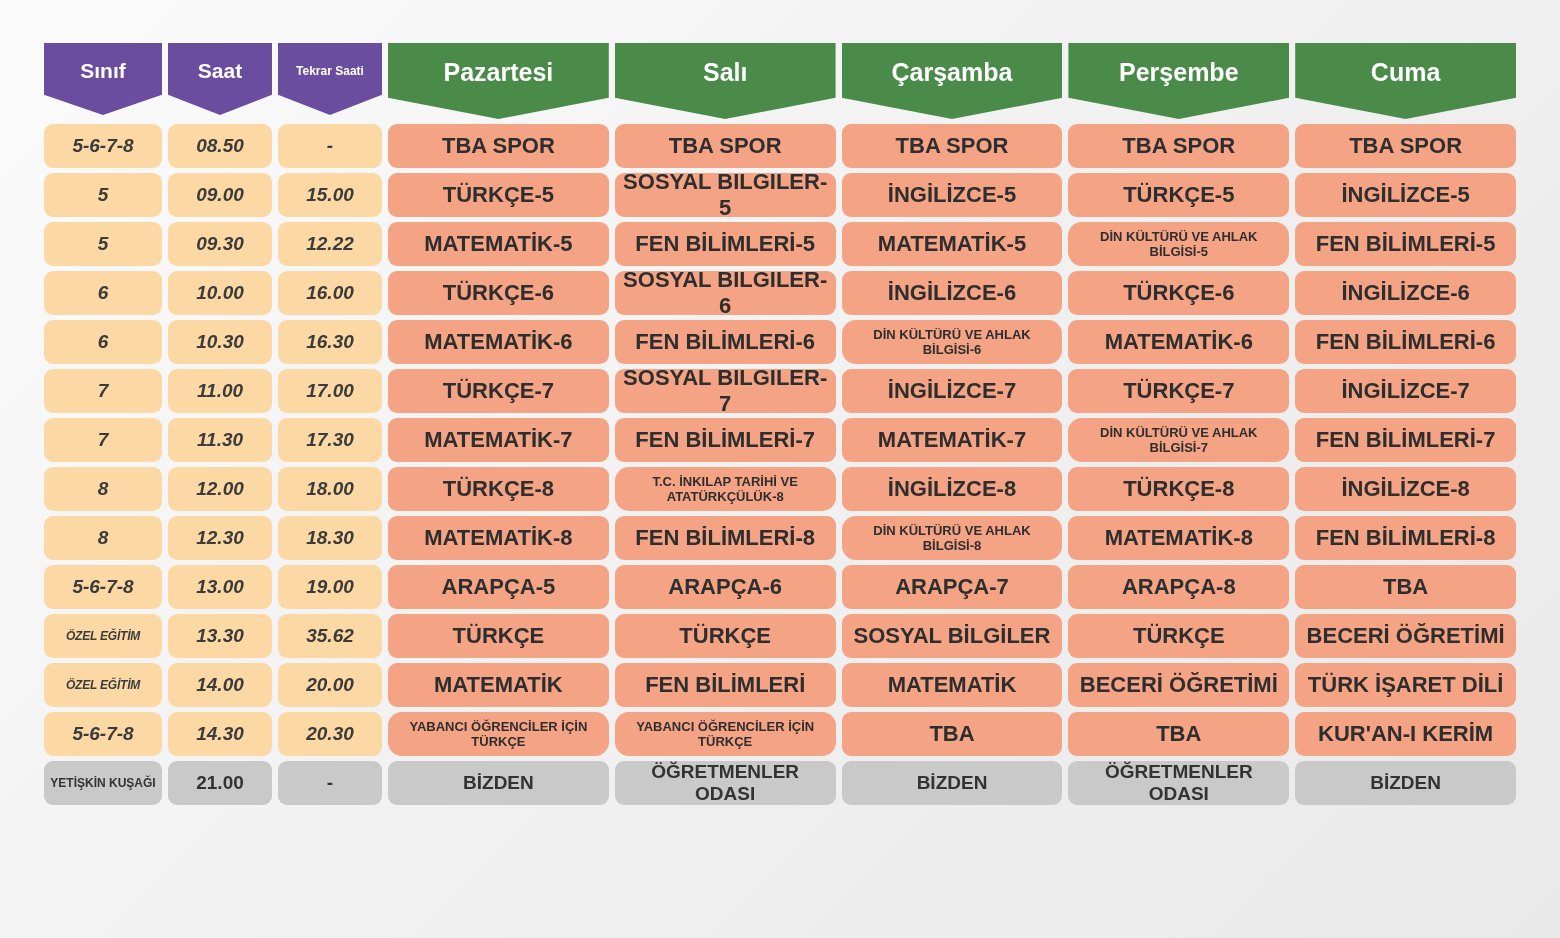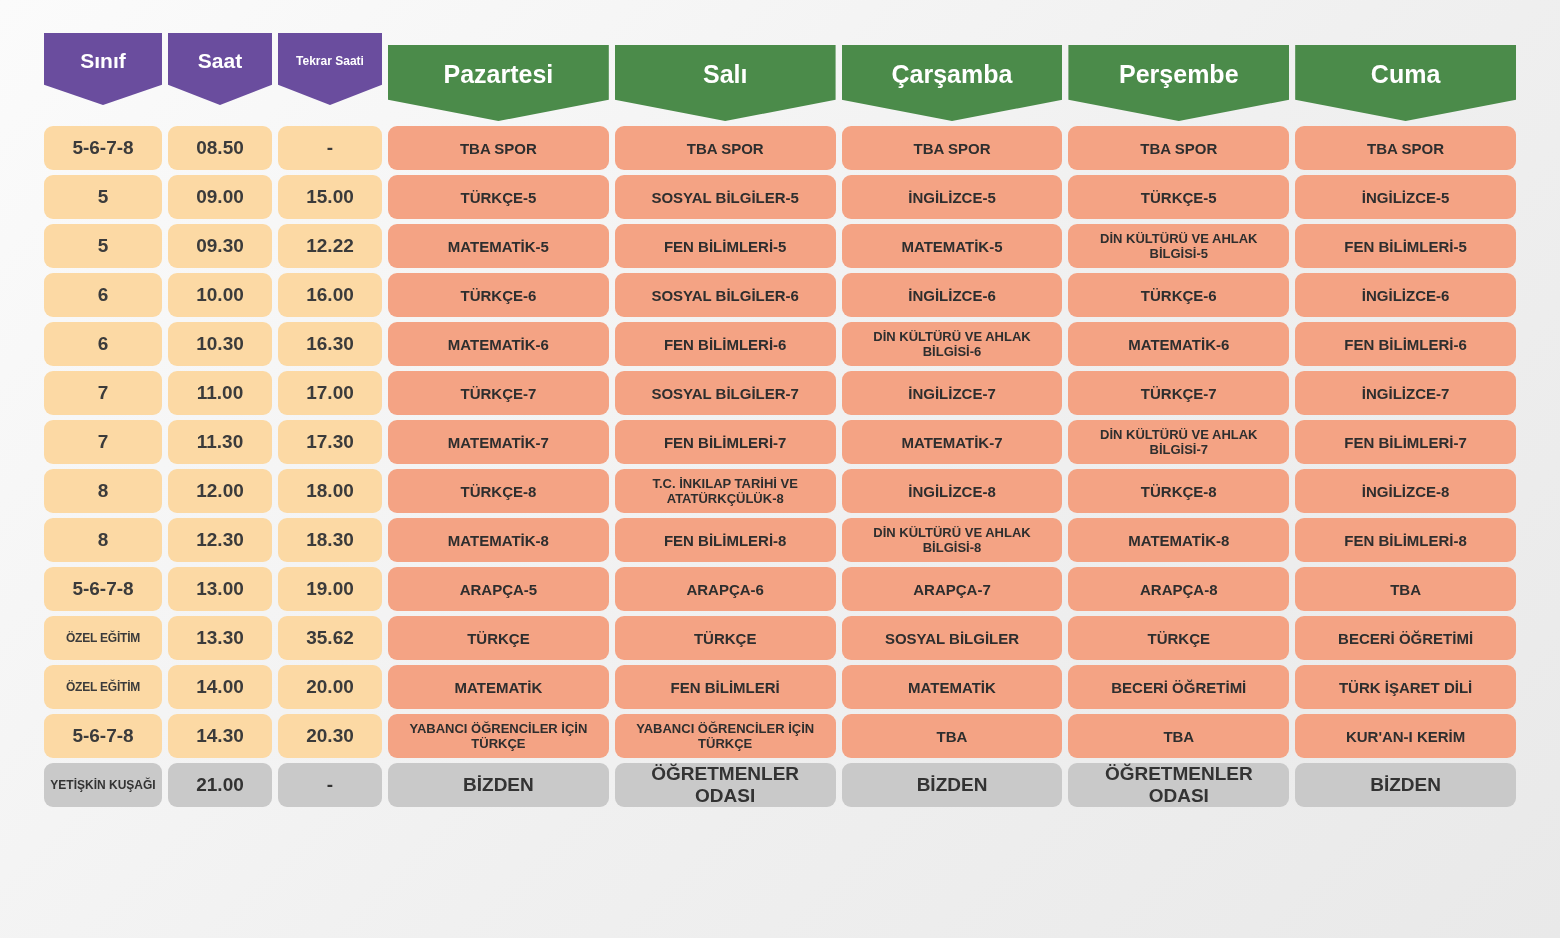--- a/index.html
+++ b/index.html
@@ -12,21 +12,21 @@
     font-family: "Liberation Sans", sans-serif;
   }
   body {
     background: linear-gradient(135deg, #fbfbfb 0%, #f0f0f0 55%, #e9e9e9 100%);
   }
   #sheet {
     position: relative;
     width: 1560px;
     height: 938px;
     box-sizing: border-box;
-    padding: 28px 38px 30px 38px;
+    padding: 38px 38px 30px 38px;
   }
   table.schedule {
     border-collapse: separate;
     border-spacing: 6px 5px;
     width: 100%;
     table-layout: fixed;
   }
   
   th {
     padding: 0;
@@ -52,21 +52,20 @@
   }
   .hdr-purple.small {
     font-size: 12px;
   }
   .hdr-green {
     background: #4b8b4a;
     height: 76px;
     font-size: 25px;
     clip-path: polygon(0 0, 100% 0, 100% 72%, 50% 100%, 0 72%);
     padding-bottom: 18px;
-    margin-top: 12px;
   }
   
   td {
     padding: 0;
   }
   .cell {
     border-radius: 9px;
     text-align: center;
     font-weight: bold;
     box-sizing: border-box;
@@ -74,29 +73,30 @@
     display: flex;
     align-items: center;
     justify-content: center;
     padding: 0 4px;
     overflow: hidden;
   }
   .c-light {
     background: #fcd9a4;
     color: #3b3b3b;
     font-size: 19px;
+    font-style: italic;
   }
   .c-light.mini { font-size: 12px; letter-spacing: -0.2px; text-align: center; }
   .c-orange {
     background: #f4a384;
     color: #2e2e2e;
     font-size: 19px;
   }
-  .c-orange.sz-md { font-size: 15px; }
-  .c-orange.sz-xs { font-size: 13px; }
+  .c-orange.sz-md { font-size: 22px; }
+  .c-orange.sz-xs { font-size: 13px; border-radius: 14px; }
   .c-gray {
     background: #c9c9c9;
     color: #333333;
     font-size: 19px;
   }
   .c-gray.sz-xs { font-size: 12px; }
   col.c-sinif { width: 118px; }
   col.c-saat { width: 104px; }
   col.c-tekrar { width: 104px; }
   col.c-day { width: auto; }

